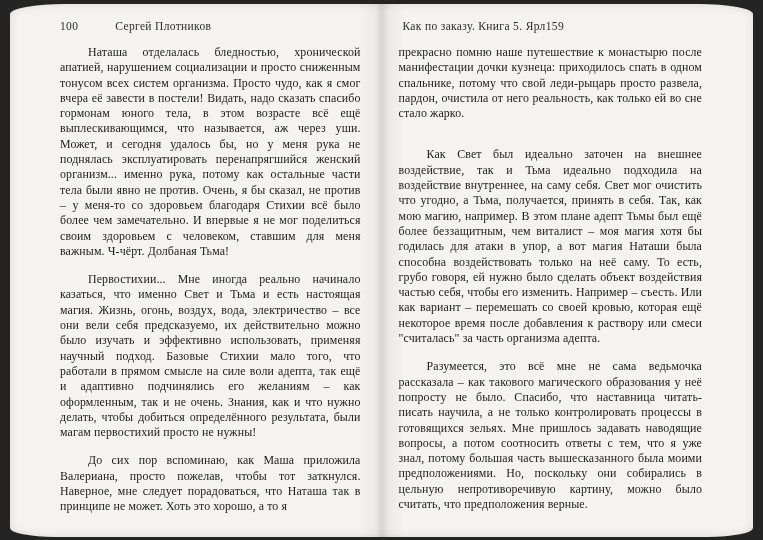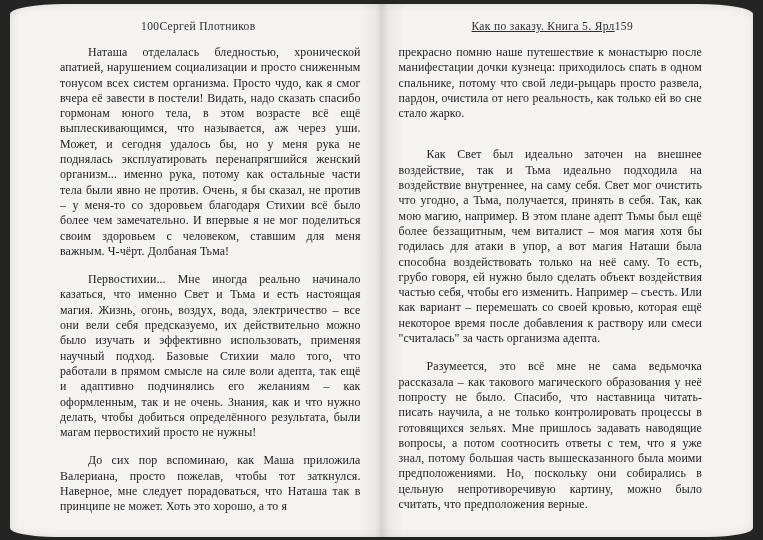--- a/index.html
+++ b/index.html
@@ -42,30 +42,30 @@
     box-sizing: border-box;
     padding-top: 16px;
     font-family: "Liberation Serif", "DejaVu Serif", serif;
     color: #1c1c1c;
     overflow: hidden;
   }
   .page.left  { padding-left: 50px; padding-right: 21px; }
   .page.right { padding-left: 17px; padding-right: 51px; }
   .header {
     display: flex;
-    justify-content: center;
+    justify-content: flex-start;
     align-items: baseline;
     font-size: 11.5px;
     letter-spacing: 0.03em;
     color: #2d2d2d;
     margin-bottom: 13px;
     white-space: nowrap;
   }
-  .page.left .running { margin-right: 24px; }
-  .page.right .running { margin-left: 4px; text-decoration: underline; }
+  .page.left .running { margin-right: 24px; margin-left: 37px; }
+  .page.right .running { margin-left: 4px; }
   .body {
     font-size: 11.9px;
     line-height: 15.3px;
     text-align: justify;
     hyphens: auto;
     -webkit-hyphens: auto;
     letter-spacing: 0.01em;
   }
   .body p {
     margin: 0 0 13px;

